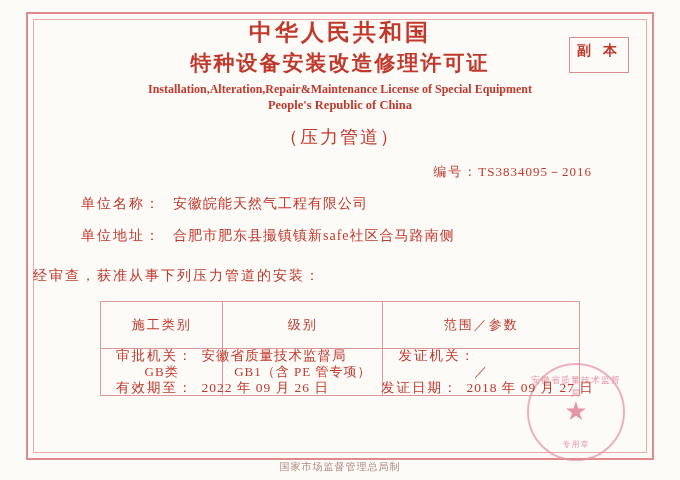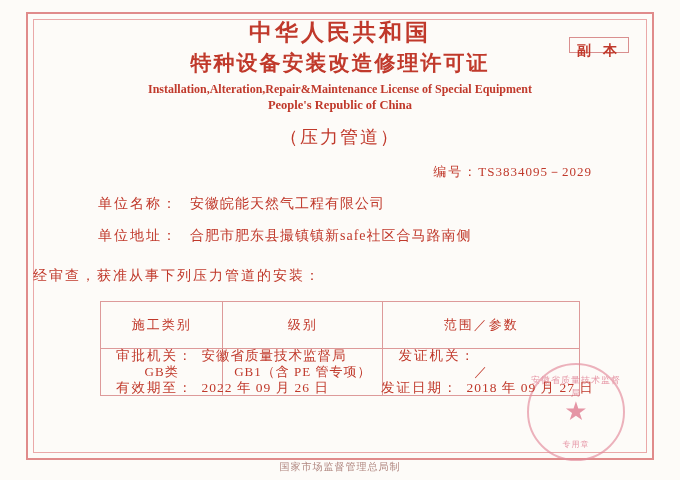--- a/index.html
+++ b/index.html
@@ -45,21 +45,21 @@
     width: 614px;
     height: 434px;
   }
 
   
   .duplicate-badge {
     position: absolute;
     right: 18px;
     top: 18px;
     width: 60px;
-    height: 16px;
+    height: 36px;
     border: 1px solid #d98f8f;
     color: #c0392b;
     font-size: 14px;
     font-weight: bold;
     letter-spacing: 4px;
     text-align: center;
     line-height: 24px;
     font-family: "Liberation Sans", sans-serif;
     box-sizing: border-box;
   }
@@ -108,21 +108,21 @@
     padding-right: 55px;
     color: #c0392b;
     font-size: 13px;
     letter-spacing: 1px;
   }
   .cert-no .label { letter-spacing: 2px; }
   .cert-no .value { font-family: "Liberation Serif", serif; }
 
   .field-row {
     margin-top: 14px;
-    padding-left: 65px;
+    padding-left: 48px;
     color: #c0392b;
     font-size: 14px;
     letter-spacing: 1px;
     display: flex;
     align-items: baseline;
   }
   .field-row .label {
     letter-spacing: 2px;
     white-space: nowrap;
   }
@@ -259,21 +259,21 @@
 
     <div class="title-block">
       <div class="title-cn-1">中华人民共和国</div>
       <div class="title-cn-2">特种设备安装改造修理许可证</div>
       <div class="title-en-1">Installation,Alteration,Repair&amp;Maintenance License of Special Equipment</div>
       <div class="title-en-2">People's Republic of China</div>
       <div class="subtitle-cn">（压力管道）</div>
     </div>
 
     <div class="cert-no">
-      <span class="label">编号：</span><span class="value">TS3834095－2029</span>
+      <span class="label">编号：</span><span class="value">TS3834095－2016</span>
     </div>
 
     <div class="field-row">
       <span class="label">单位名称：</span>
       <span class="value">安徽皖能天然气工程有限公司</span>
     </div>
 
     <div class="field-row">
       <span class="label">单位地址：</span>
       <span class="value">合肥市肥东县撮镇镇新safe社区合马路南侧</span>

